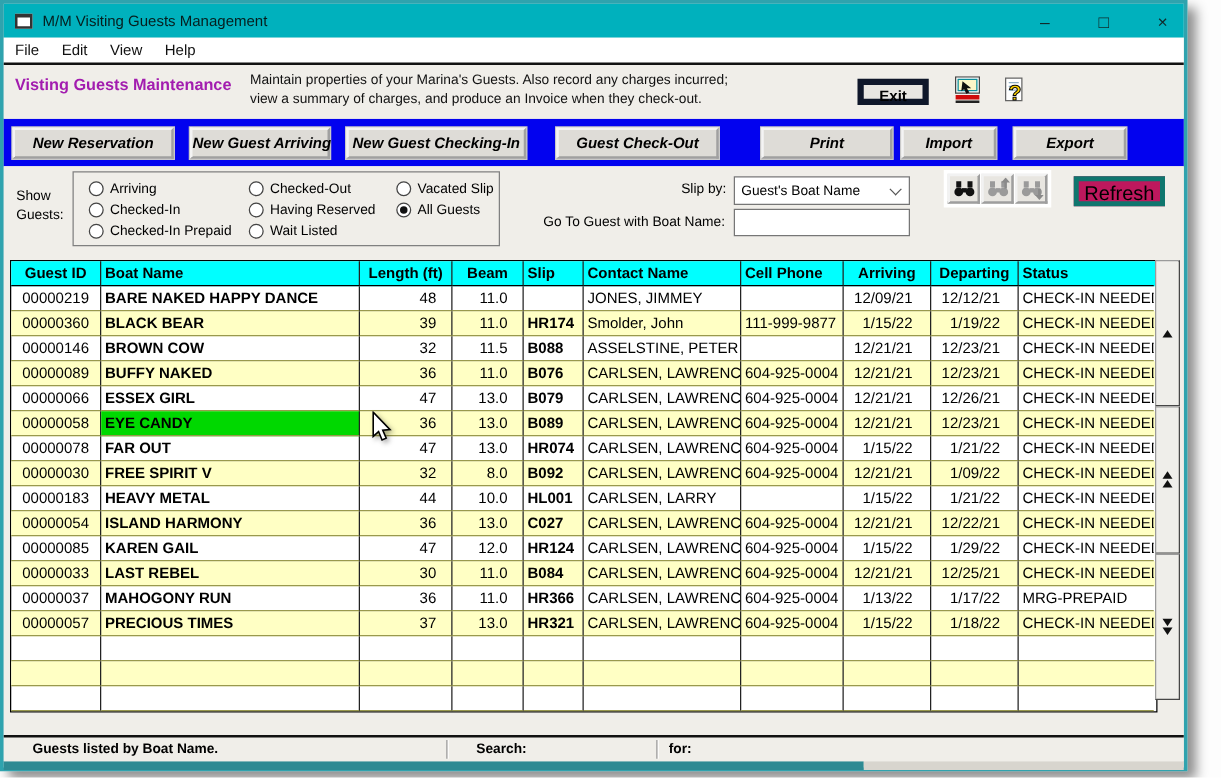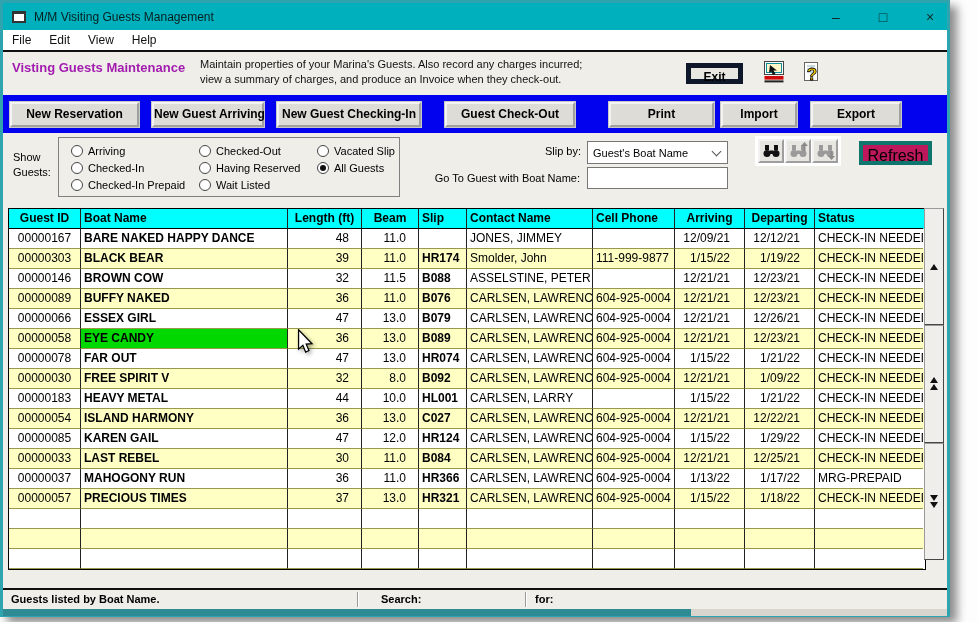--- a/index.html
+++ b/index.html
@@ -24,21 +24,21 @@
   
   .headerbar{height:43px;position:relative;background:var(--face);}
   .hdr-title{position:absolute;left:9px;top:8px;font-size:13px;font-weight:bold;color:#a21caf;}
   .hdr-desc{position:absolute;left:197px;top:5px;font-size:11px;line-height:15px;color:#111;}
   .exit-btn{position:absolute;left:683px;top:11px;width:57px;height:21px;background:#E8E6E1;
             border:5px solid #0f172a;font-weight:bold;font-size:12px;text-align:center;line-height:19px;}
   .icon-btn{position:absolute;top:7px;width:30px;height:27px;display:flex;align-items:center;justify-content:center;}
   
   .bluebar{height:38px;background:var(--blue);display:flex;align-items:center;}
   .tb{height:25px;font-weight:bold;font-size:12px;color:#000;background:var(--btnface);
-      border:2px outset #f4f4f4;box-shadow:0 0 0 1px #c9c9c9;white-space:nowrap;}
+      border:2px outset #f4f4f4;box-shadow:0 0 0 1px #c9c9c9;white-space:nowrap;font-style:italic;}
   .tb:nth-of-type(1){margin-left:7px;width:129px}
   .tb:nth-of-type(2){margin-left:13px;width:112px}
   .tb:nth-of-type(3){margin-left:13px;width:144px}
   .tb:nth-of-type(4){margin-left:24px;width:130px}
   .tb:nth-of-type(5){margin-left:34px;width:105px}
   .tb:nth-of-type(6){margin-left:7px;width:76px}
   .tb:nth-of-type(7){margin-left:14px;width:90px}
   
   .filterbar{height:72px;position:relative;background:var(--face);font-size:11px;}
   .show-label{position:absolute;left:10px;top:17px;width:48px;line-height:15px;}
@@ -241,33 +241,33 @@
           <span class="cell c2 ac">Length (ft)</span>
           <span class="cell c3 ac">Beam</span>
           <span class="cell c4">Slip</span>
           <span class="cell c5">Contact Name</span>
           <span class="cell c6">Cell Phone</span>
           <span class="cell c7 ac">Arriving</span>
           <span class="cell c8 ac">Departing</span>
           <span class="cell c9">Status</span>
         </div>
         <div class="grow">
-          <span class="cell c0 ac">00000167</span>
+          <span class="cell c0 ac">00000219</span>
           <span class="cell c1 bold">BARE NAKED HAPPY DANCE</span>
           <span class="cell c2 ar">48</span>
           <span class="cell c3 ar">11.0</span>
           <span class="cell c4 bold"></span>
           <span class="cell c5">JONES,  JIMMEY</span>
           <span class="cell c6"></span>
           <span class="cell c7 ard">12/09/21</span>
           <span class="cell c8 ard">12/12/21</span>
           <span class="cell c9">CHECK-IN NEEDED</span>
         </div>
         <div class="grow alt">
-          <span class="cell c0 ac">00000303</span>
+          <span class="cell c0 ac">00000360</span>
           <span class="cell c1 bold">BLACK BEAR</span>
           <span class="cell c2 ar">39</span>
           <span class="cell c3 ar">11.0</span>
           <span class="cell c4 bold">HR174</span>
           <span class="cell c5">Smolder, John</span>
           <span class="cell c6">111-999-9877</span>
           <span class="cell c7 ard">1/15/22</span>
           <span class="cell c8 ard">1/19/22</span>
           <span class="cell c9">CHECK-IN NEEDED</span>
         </div>
@@ -461,21 +461,21 @@
           <span class="tri-up"></span>
         </span>
         <span class="sseg">
           <span class="tri-dn"></span>
           <span class="tri-dn"></span>
         </span>
       </div>
   </div>
 
   <div class="statusbar">
-    <span class="sb-text" style="left:8px">Guests listed by Boat Name.</span>
+    <span class="sb-text" style="left:23px">Guests listed by Boat Name.</span>
     <span class="sdiv" style="left:354px"></span>
     <span class="sb-text" style="left:378px">Search:</span>
     <span class="sdiv" style="left:522px"></span>
     <span class="sb-text" style="left:532px">for:</span>
   </div>
   <div class="bottomstrip">
     <span class="bs-teal"></span>
     <span class="bs-gray"></span>
   </div>
 

